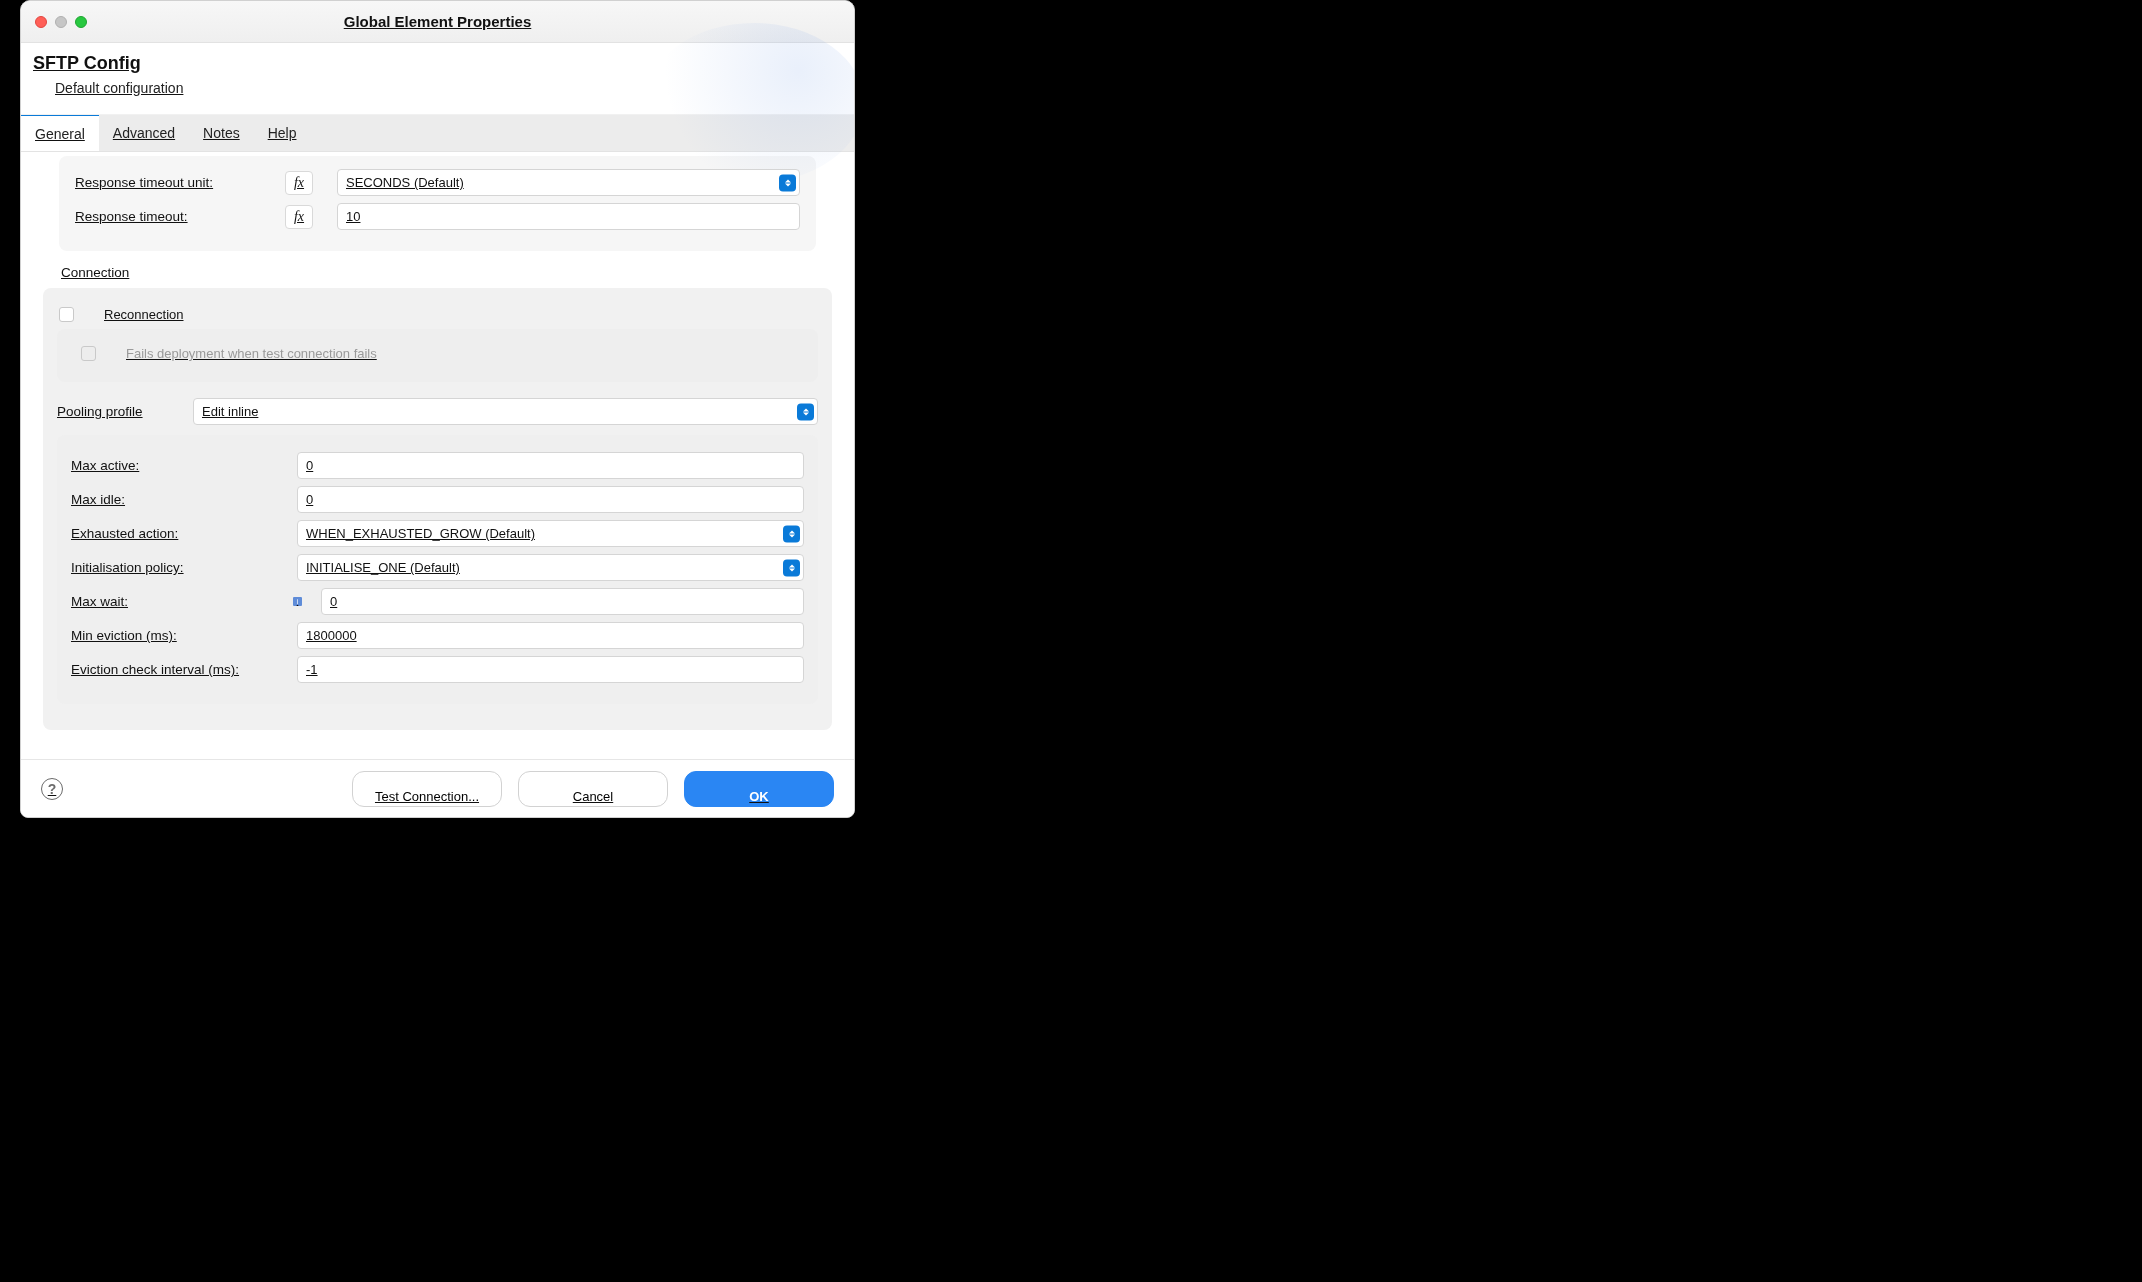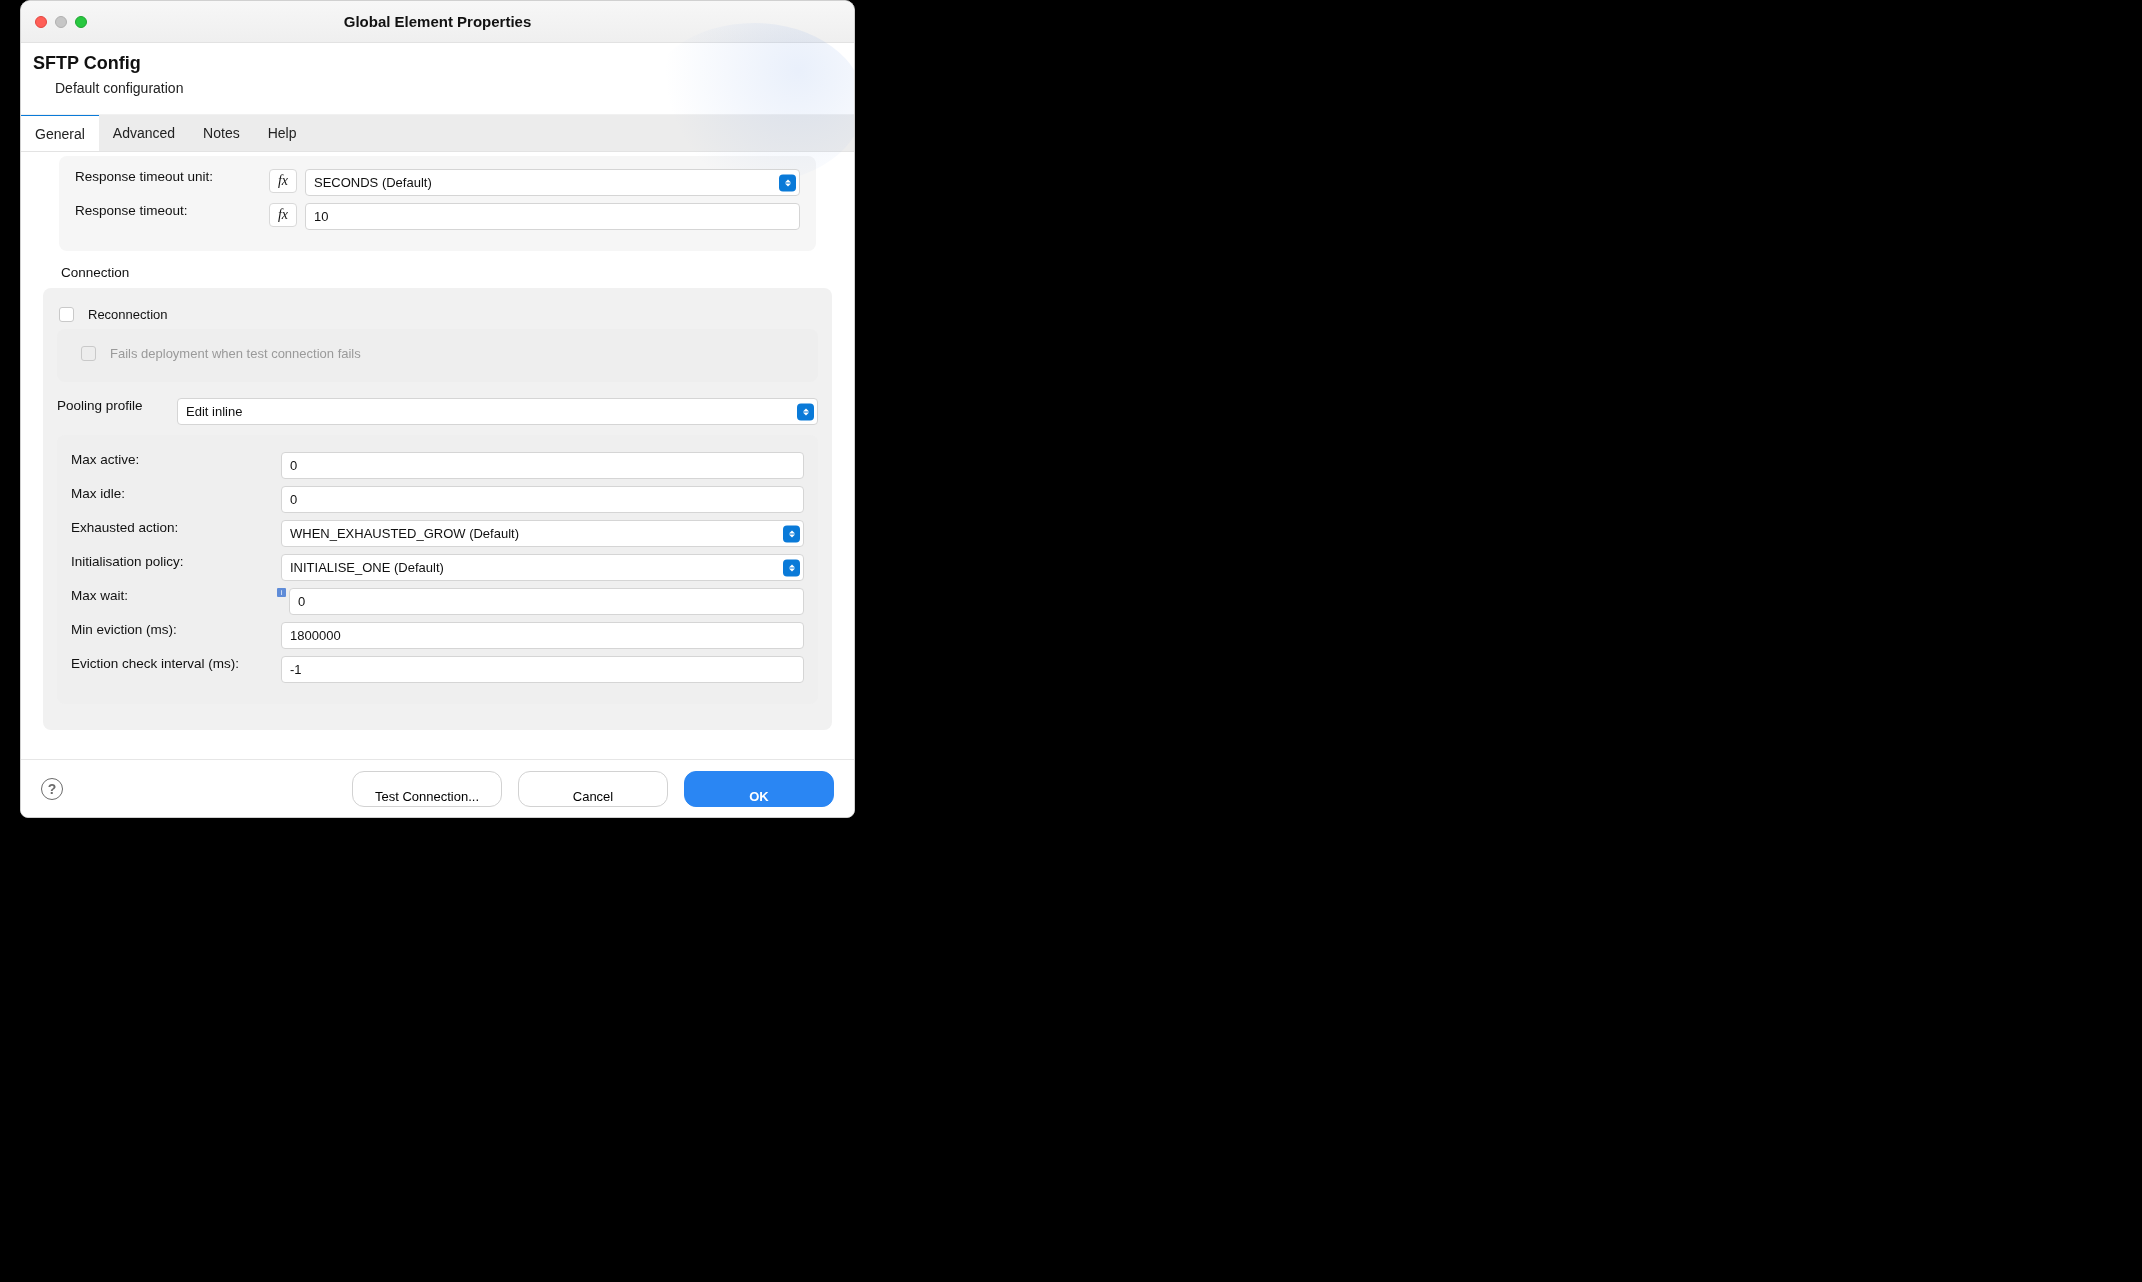--- a/index.html
+++ b/index.html
@@ -17,20 +17,21 @@
     left: 20px;
     top: 0;
     width: 835px;
     height: 818px;
     background: #fff;
     border-radius: 10px 10px 8px 8px;
     overflow: hidden;
     display: flex;
     flex-direction: column;
     border: 1px solid #d0d0d0;
+    text-decoration: underline;
   }
   .titlebar {
     height: 42px;
     background: linear-gradient(#f7f7f7,#efefef);
     border-bottom: 1px solid #e2e2e2;
     position: relative;
     display: flex;
     align-items: center;
     justify-content: center;
   }
@@ -89,23 +90,23 @@
     background: #f1f1f1;
     border-radius: 8px;
     padding: 12px 14px;
     margin-bottom: 14px;
   }
   .panel.light { background: #f6f6f6; }
   .panel.inner { background: #eeeeee; border-radius: 8px; padding: 10px 14px 14px; }
 
   .row {
     display: flex;
-    align-items: flex-start;
+    align-items: center;
     margin: 7px 0;
-    gap: 8px;
+    gap: 24px;
   }
   .row .lbl {
     width: 186px;
     flex: none;
     font-size: 13.5px;
     color: #111;
   }
   .row.compact .lbl { width: 202px; }
 
   .fx {

